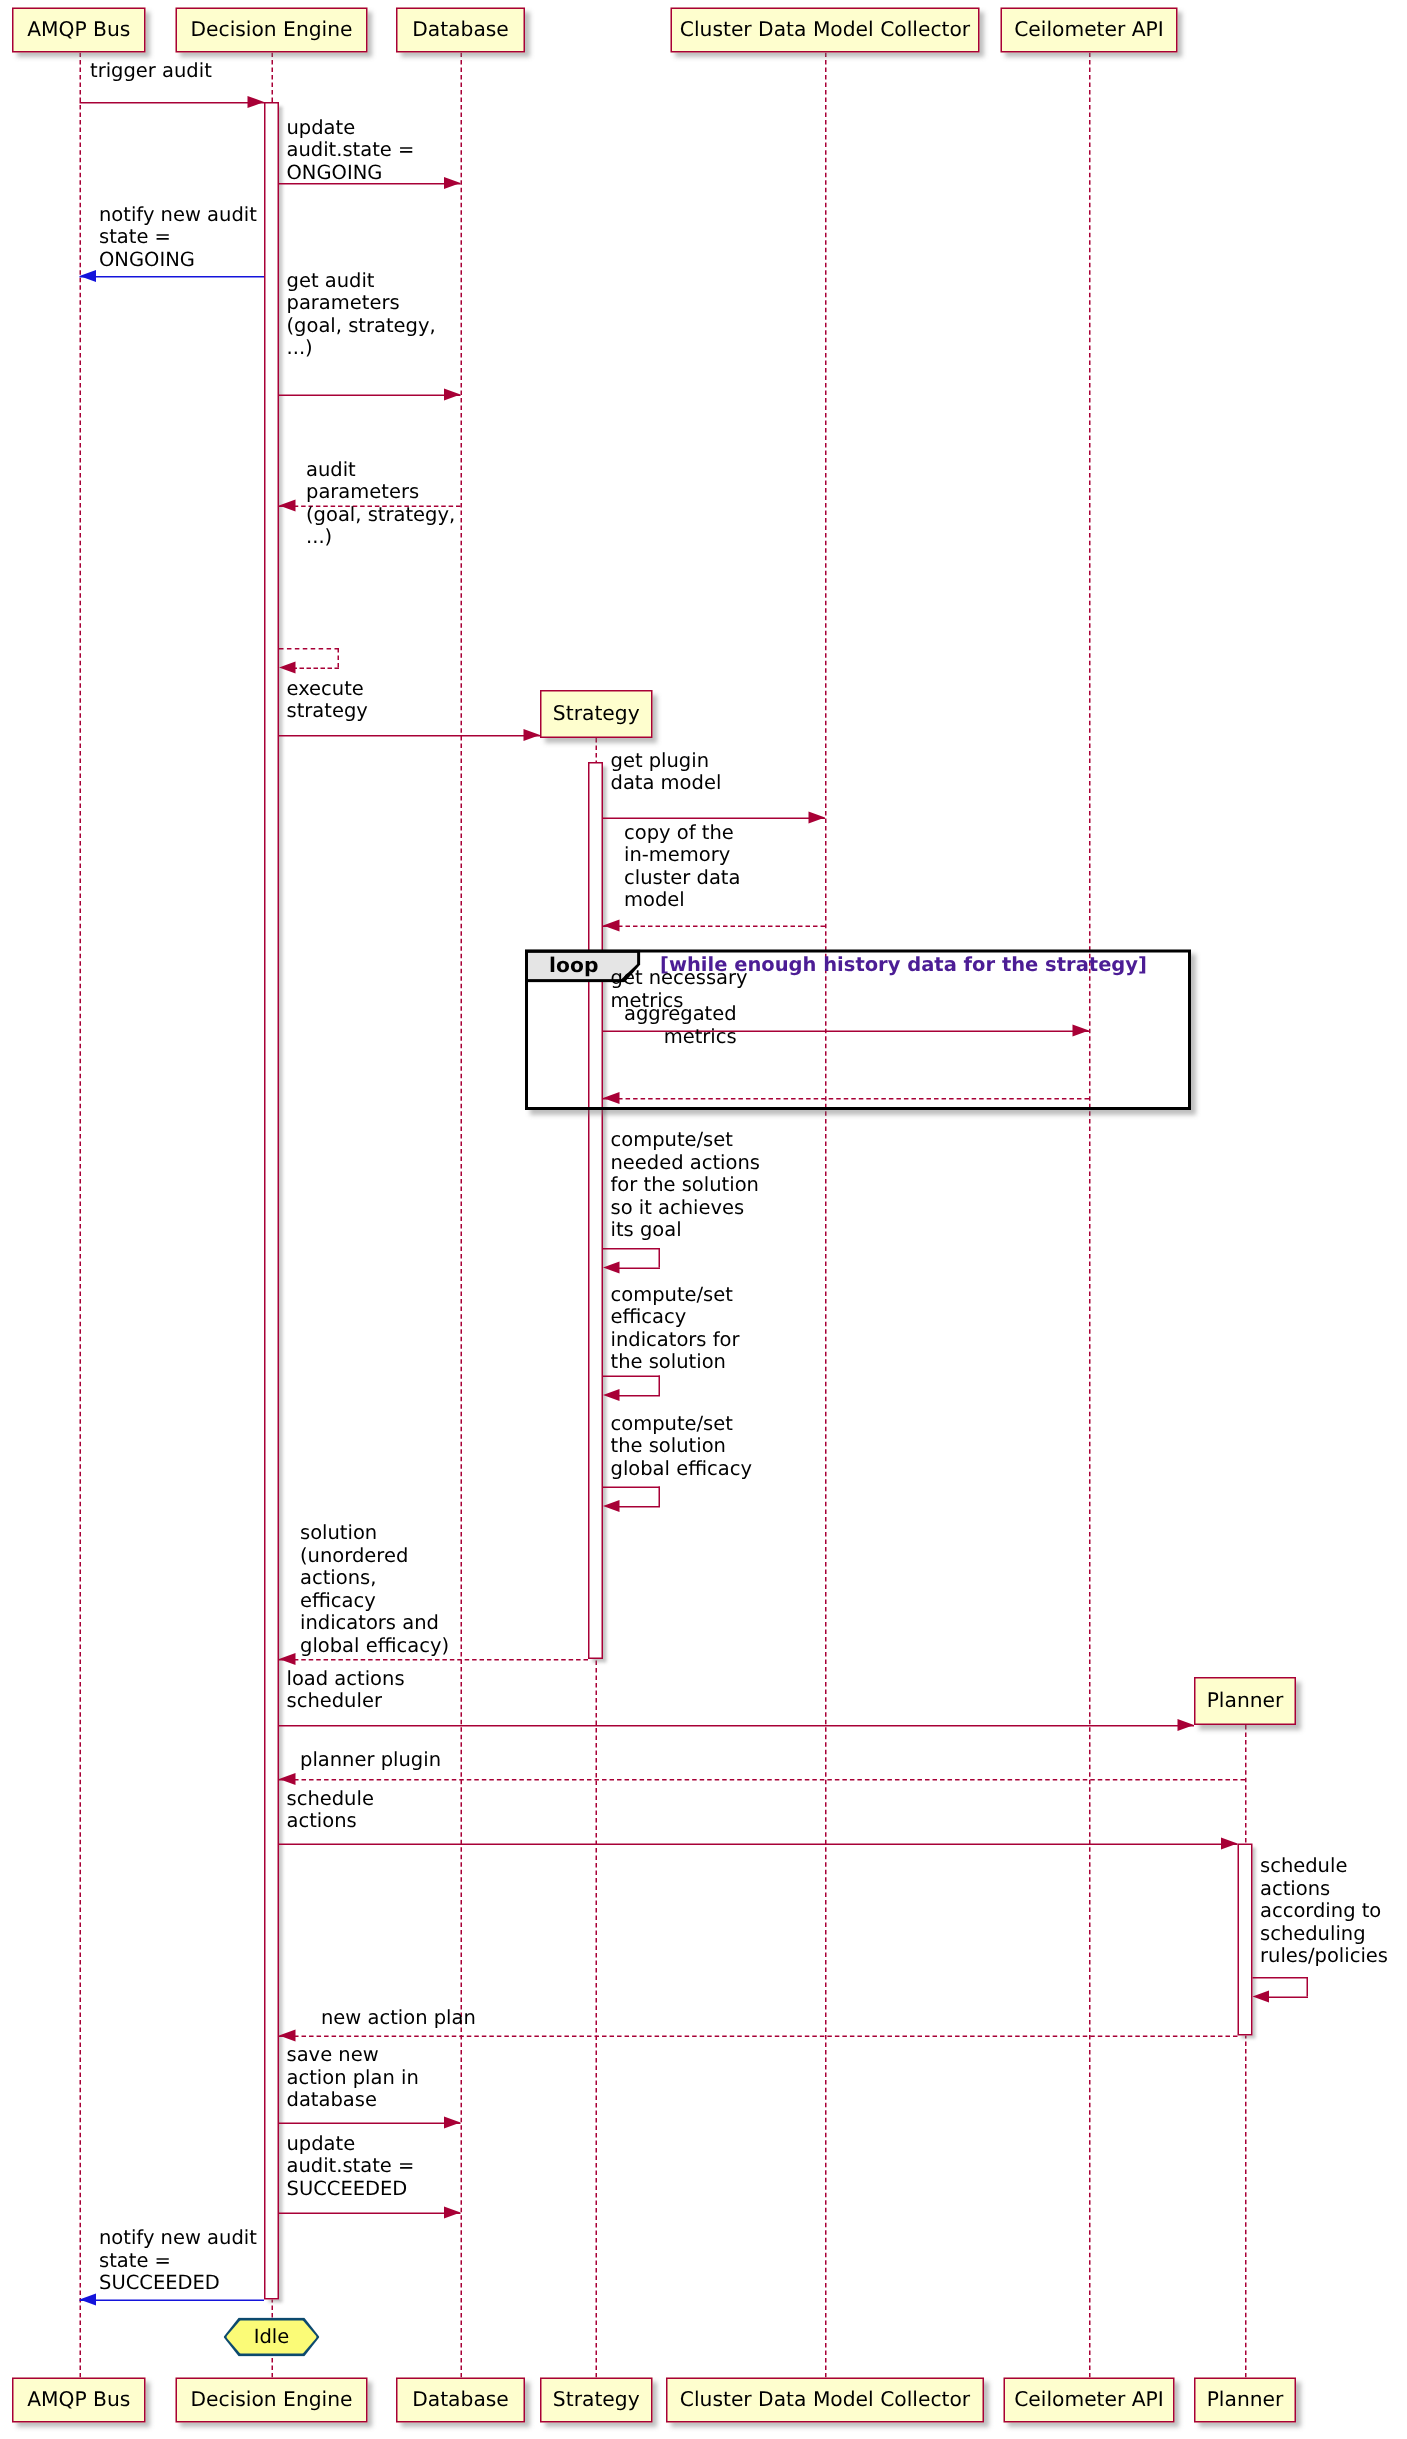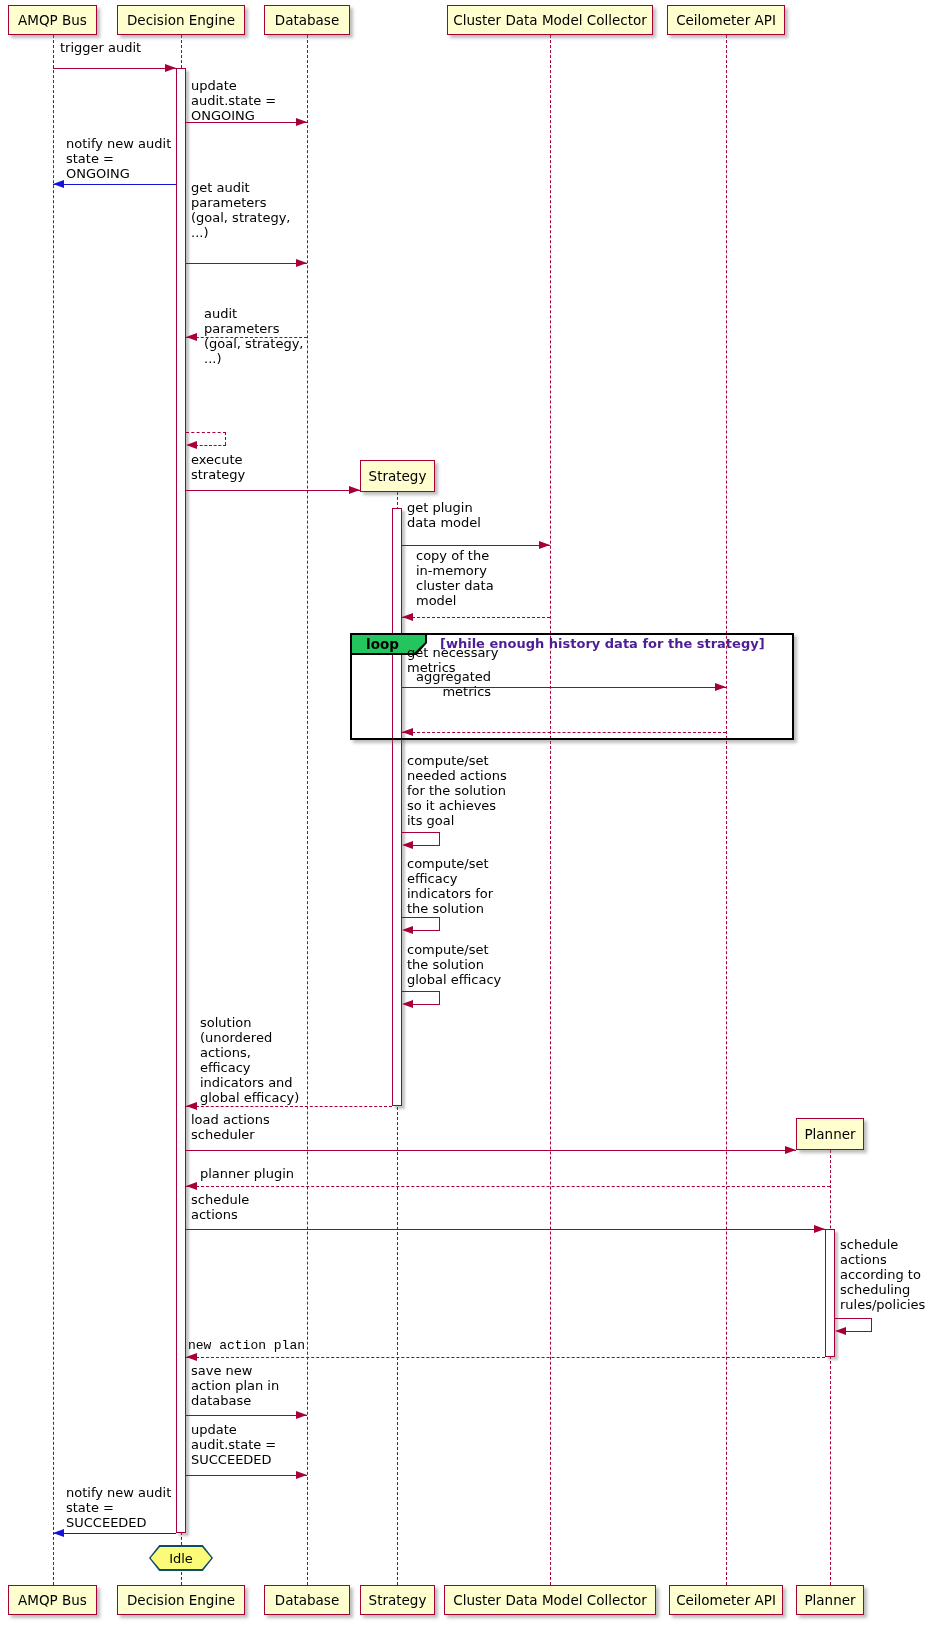--- a/index.html
+++ b/index.html
@@ -21,21 +21,21 @@
   }
   .msglabel{font-size:13px;line-height:15px;color:#000;white-space:pre-line;}
   .hline{height:0;}
   .vline{width:0;}
   .head{width:0;height:0;}
   .loopframe{border:2px solid #000;box-sizing:border-box;background:transparent;
     box-shadow:3px 3px 3px rgba(110,110,110,.45);}
   .loopcond{font-size:13px;font-weight:bold;color:#4c1d95;white-space:nowrap;}
   .looptab-outer{clip-path:polygon(0 0,100% 0,100% 45%,86% 100%,0 100%);background:#000;}
   .looptab-inner{position:absolute;left:2px;top:2px;right:2px;bottom:2px;
-    clip-path:polygon(0 0,100% 0,100% 42%,85% 100%,0 100%);background:#22c55e;
+    clip-path:polygon(0 0,100% 0,100% 42%,85% 100%,0 100%);background:#e5e5e5;
     display:flex;align-items:center;justify-content:center;
     font-size:13.5px;font-weight:bold;color:#000;padding-right:12px;box-sizing:border-box;}
   .hex-outer{clip-path:polygon(16% 0,84% 0,100% 50%,84% 100%,16% 100%,0 50%);background:#0c4a6e;}
   .hex-inner{position:absolute;left:1.6px;top:1.6px;right:1.6px;bottom:1.6px;
     clip-path:polygon(16% 0,84% 0,100% 50%,84% 100%,16% 100%,0 50%);background:#FBFB77;
     display:flex;align-items:center;justify-content:center;font-size:13px;color:#000;}
 </style>
 </head>
 <body>
 
@@ -167,21 +167,21 @@
     <div class="abs vline" style="left: 870.5px; top: 1318px; height: 13px; border-left: 1.5px solid rgb(168, 0, 54);"></div>
     <div class="abs hline" style="left: 844px; top: 1331px; width: 28px; border-top: 1.5px solid rgb(168, 0, 54);"></div>
     <div class="abs head" style="left: 835px; top: 1327px; border-top: 4.5px solid transparent; border-bottom: 4.5px solid transparent; border-right: 11px solid rgb(168, 0, 54);"></div>
     <div class="abs msglabel" style="left: 840px; top: 1237px;">schedule
 actions
 according to
 scheduling
 rules/policies</div>
     <div class="abs hline" style="left: 186px; top: 1357px; width: 639px; border-top: 1.5px dashed rgb(168, 0, 54);"></div>
     <div class="abs head" style="left: 186px; top: 1353px; border-top: 4.5px solid transparent; border-bottom: 4.5px solid transparent; border-right: 11px solid rgb(168, 0, 54);"></div>
-    <div class="abs msglabel" style="left: 188px; top: 1338px; font-family: Liberation Mono, monospace;">new action plan</div>
+    <div class="abs msglabel" style="left: 214px; top: 1338px;">new action plan</div>
     <div class="abs hline" style="left: 186px; top: 1415px; width: 121px; border-top: 1.5px solid rgb(168, 0, 54);"></div>
     <div class="abs head" style="left: 296px; top: 1411px; border-top: 4.5px solid transparent; border-bottom: 4.5px solid transparent; border-left: 11px solid rgb(168, 0, 54);"></div>
     <div class="abs msglabel" style="left: 191px; top: 1363px;">save new
 action plan in
 database</div>
     <div class="abs hline" style="left: 186px; top: 1475px; width: 121px; border-top: 1.5px solid rgb(168, 0, 54);"></div>
     <div class="abs head" style="left: 296px; top: 1471px; border-top: 4.5px solid transparent; border-bottom: 4.5px solid transparent; border-left: 11px solid rgb(168, 0, 54);"></div>
     <div class="abs msglabel" style="left: 191px; top: 1422px;">update
 audit.state =
 SUCCEEDED</div>

